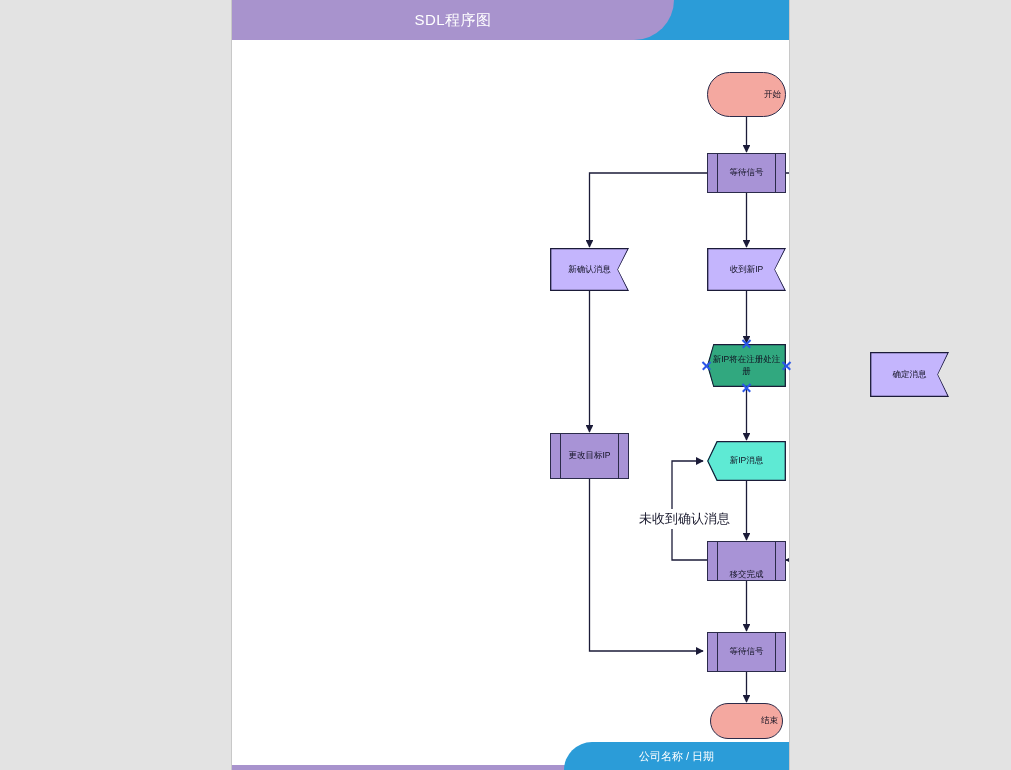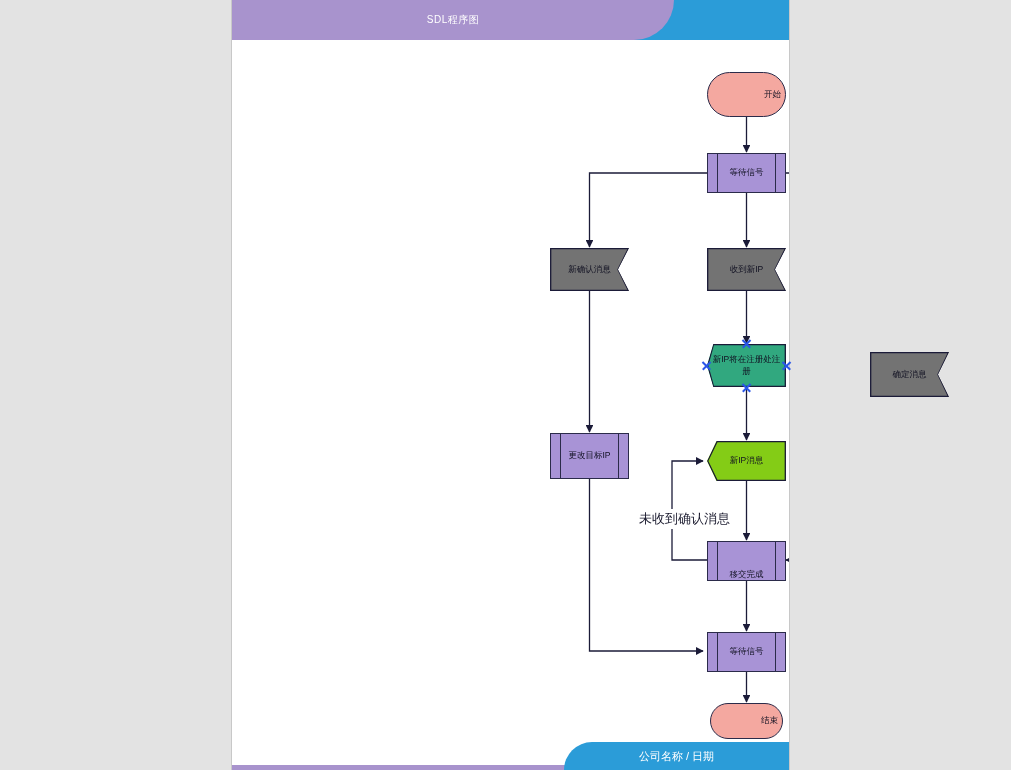--- a/index.html
+++ b/index.html
@@ -39,21 +39,21 @@
     background: #a893cd;
     border-bottom-right-radius: 40px;
   }
   #header-title {
     position: absolute;
     left: 0; top: 0;
     width: 442px; height: 40px;
     line-height: 40px;
     text-align: center;
     color: #ffffff;
-    font-size: 10px;
+    font-size: 15px;
     letter-spacing: .5px;
   }
   
   #footer-purple {
     position: absolute;
     left: 0; bottom: 0;
     width: 557px; height: 5px;
     background: #a893cd;
   }
   #footer-blue {
@@ -112,31 +112,31 @@
     position: absolute;
     top: 0; bottom: 0;
     width: 1.3px;
     background: #2b2b4a;
   }
   .n-state::before { left: 9px; }
   .n-state::after  { right: 9px; }
 
   
   .n-input {
-    background: #737373;
+    background: #c4b5fd;
     -webkit-clip-path: polygon(0 0, 100% 0, 86% 50%, 100% 100%, 0 100%);
     clip-path: polygon(0 0, 100% 0, 86% 50%, 100% 100%, 0 100%);
   }
   .n-input .outline {
     position: absolute; left: 0; top: 0; width: 100%; height: 100%;
     z-index: 2; pointer-events: none;
   }
   
   .n-output {
-    background: #84cc16;
+    background: #5eead4;
     -webkit-clip-path: polygon(12% 0, 100% 0, 100% 100%, 12% 100%, 0 50%);
     clip-path: polygon(12% 0, 100% 0, 100% 100%, 12% 100%, 0 50%);
   }
   .n-output .outline {
     position: absolute; left: 0; top: 0; width: 100%; height: 100%;
     z-index: 2; pointer-events: none;
   }
   
   .n-task {
     background: #31a87f;

